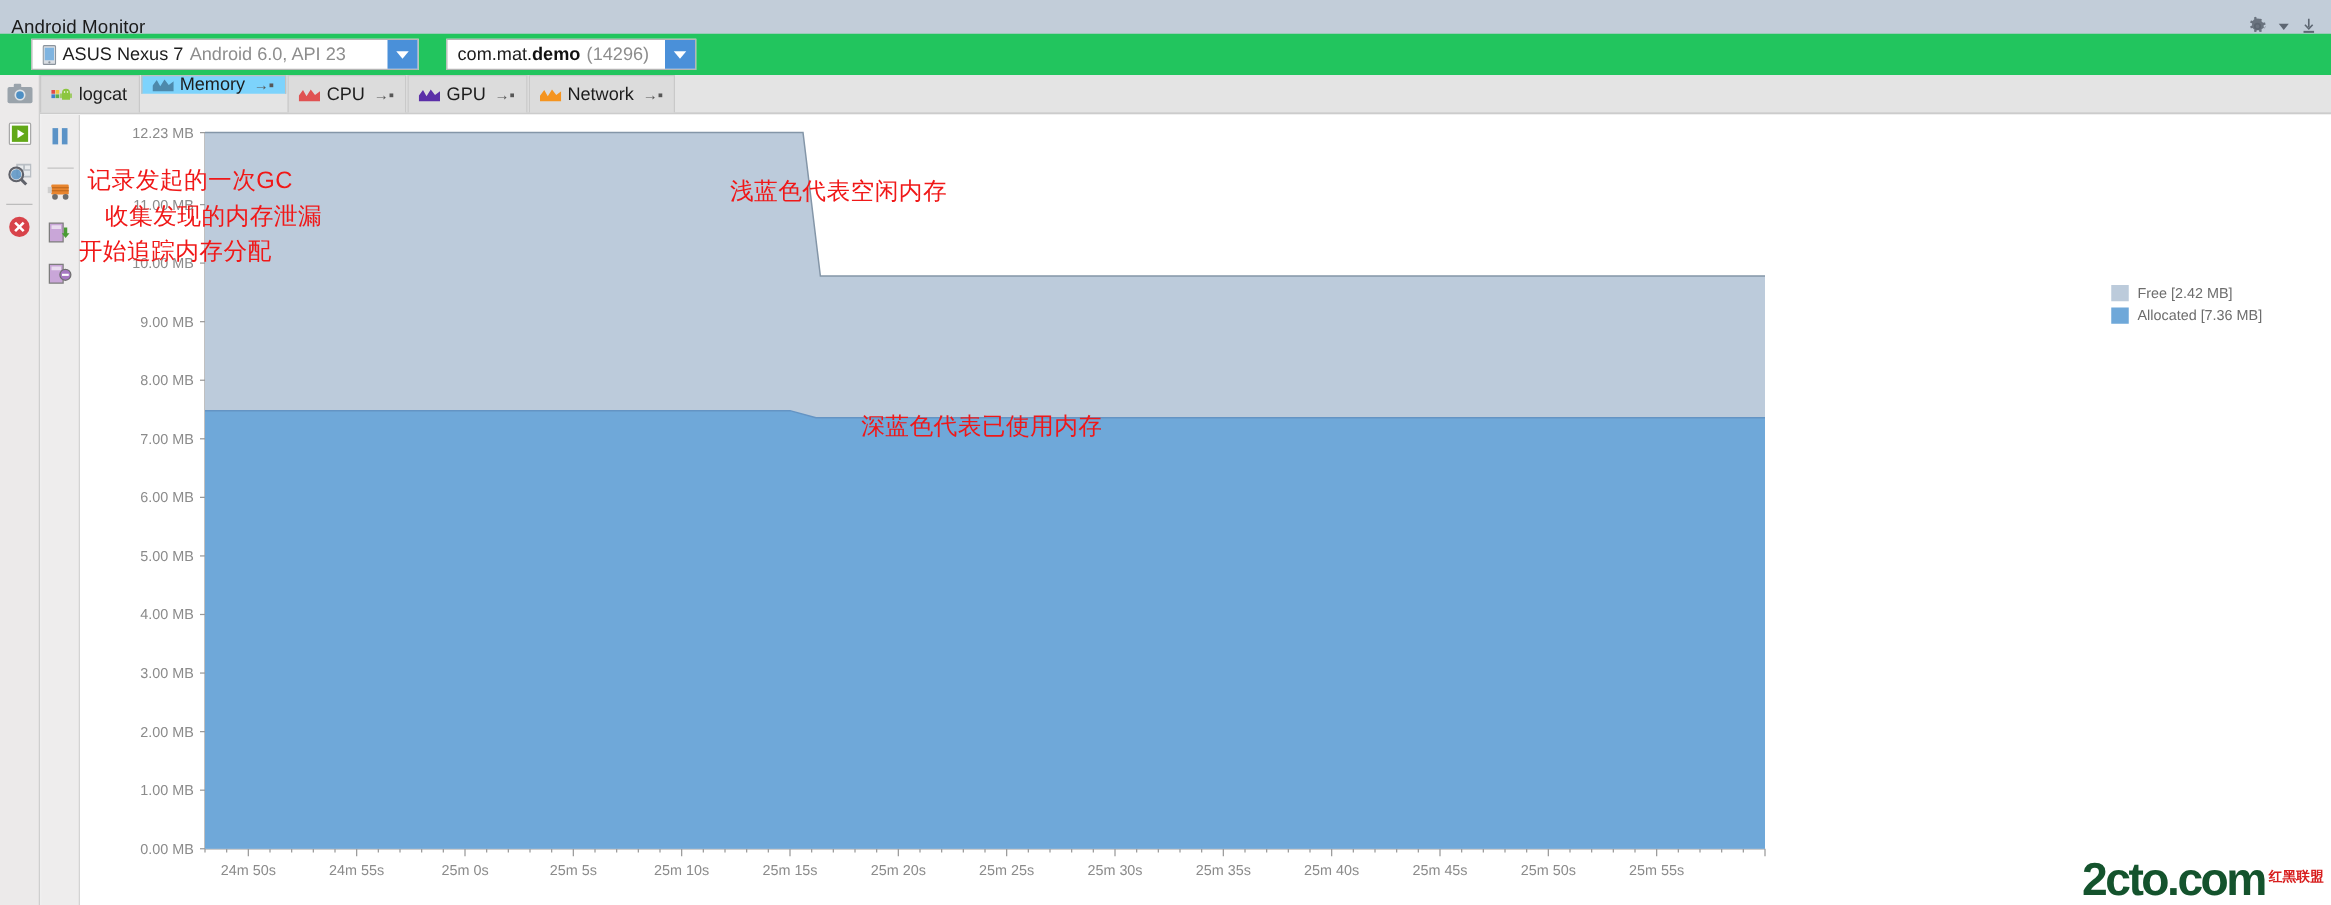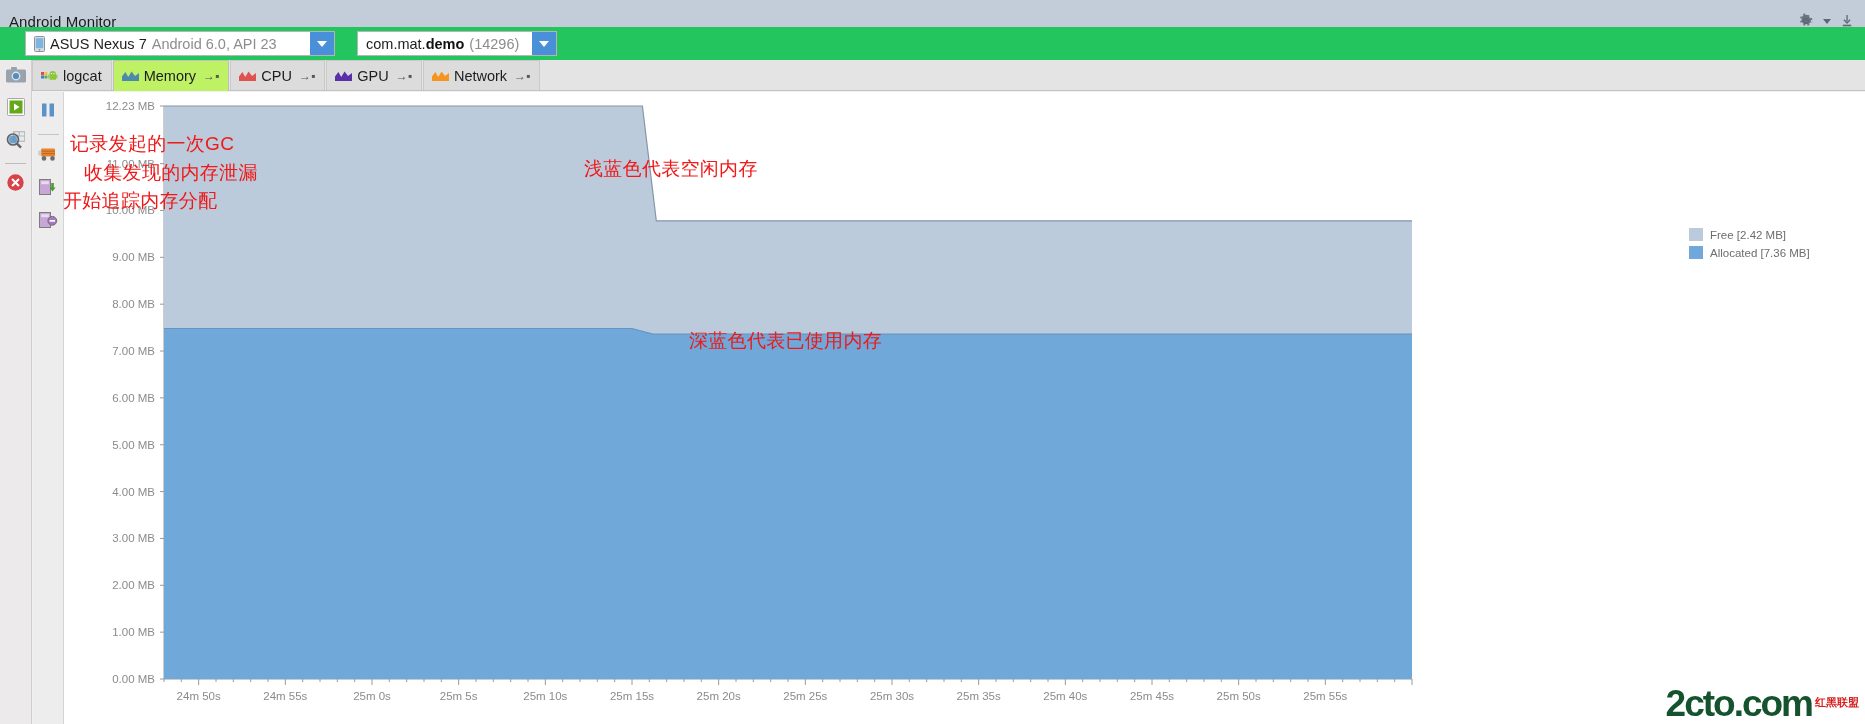--- a/index.html
+++ b/index.html
@@ -81,21 +81,21 @@
     position: absolute; left: 32px; top: 60px; width: 1833px; height: 31px;
     background: #e4e4e4; border-bottom: 1px solid #c3c3c3;
     display: flex; align-items: flex-start;
   }
   .tab {
     height: 30px; display: flex; align-items: center; gap: 5px;
     padding: 0 9px 0 8px; font-size: 14.5px; color: #1d1d1d;
     background: #dcdcdc; border: 1px solid #c9c9c9; border-bottom: none;
     margin-right: 1px;
   }
-  .tab.sel { background: #bef264; border-color: #c0c0c0; height: 31px; }
+  .tab.sel { background: #7dd3fc; border-color: #c0c0c0; height: 15px; }
   .tab .tab-ic { width: 17px; height: 14px; display: block; flex: 0 0 17px; }
   .tab .tab-det { font-size: 12px; color: #575757; margin-left: 2px; }
 
   
   .chart-tools {
     position: absolute; left: 33px; top: 92px; width: 31px; height: 632px;
     background: #eeeded; border-right: 1px solid #d4d4d4;
     display: flex; flex-direction: column; align-items: center; padding-top: 7px;
   }
   .chart-tools .cbtn {
@@ -119,21 +119,21 @@
   .legend .lsw { width: 14px; height: 13px; display: block; }
   .legend .llab { font-size: 11.5px; color: #6d6d6d; white-space: nowrap; }
 
   .annot {
     position: absolute; color: #f01818; font-size: 19px;
     white-space: nowrap; letter-spacing: .3px;
   }
   .annot.a1 { left: 6px;  top: 39px; }
   .annot.a2 { left: 20px;  top: 68px; }
   .annot.a3 { left: -1px; top: 96px; }
-  .annot.a4 { left: 520px; top: 64px; font-family: Liberation Serif, serif; }
+  .annot.a4 { left: 520px; top: 48px; font-family: Liberation Serif, serif; }
   .annot.a5 { left: 625px; top: 236px; }
 
   .watermark {
     position: absolute; right: 6px; bottom: 2px;
     display: flex; align-items: flex-end; gap: 3px;
   }
   .wm-main { font-size: 37px; font-weight: bold; color: #14532d; letter-spacing: -2px; line-height: 1; }
   .wm-sub  { font-size: 11px; font-weight: bold; color: #d81f1f; line-height: 1; padding-bottom: 14px; }
 </style>
 </head>

